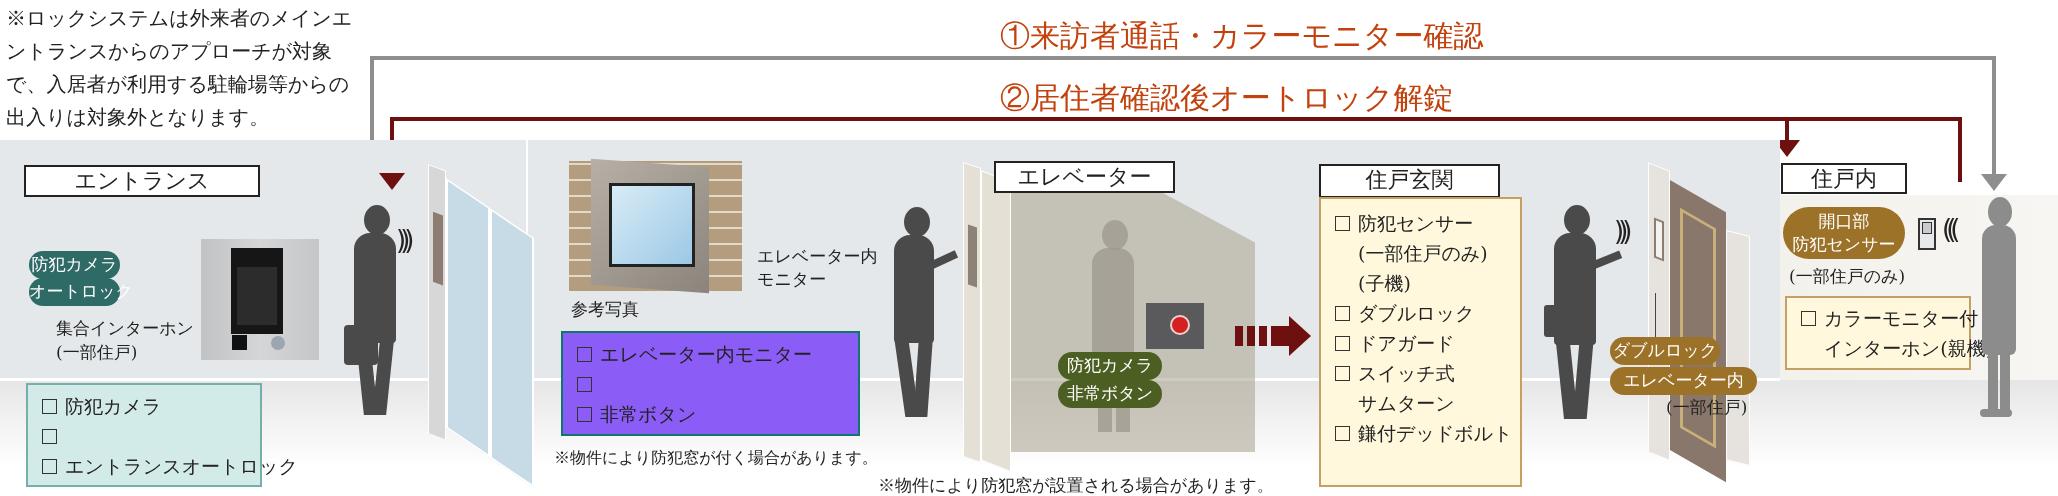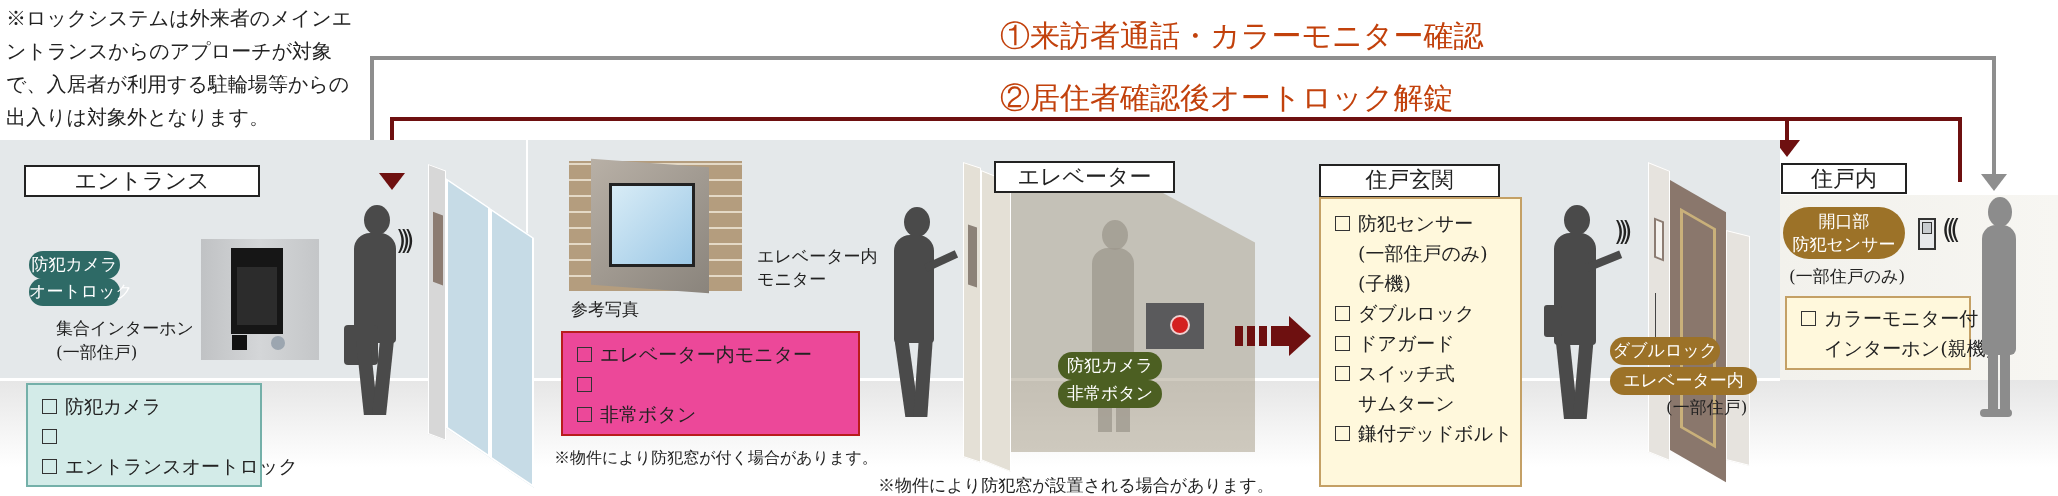--- a/index.html
+++ b/index.html
@@ -26,21 +26,21 @@
 
   .label-box { background: #fff; border: 2px solid #222; font-size: 22px; text-align: center; line-height: 28px; color: #222; }
 
   .pill { border-radius: 16px; color: #fff; font-size: 17px; text-align: center; line-height: 26px; height: 28px; white-space: nowrap; }
   .pill.teal { background: #2e6a66; }
   .pill.olive { background: #4c5f22; }
   .pill.brown { background: #9c7228; }
 
   .feat-box { padding: 6px 14px; font-size: 19px; line-height: 30px; color: #222; }
   .feat-box.teal { background: #d3ebe8; border: 2px solid #74b0a9; }
-  .feat-box.green { background: #ec4899; border: 2px solid #b91c1c; }
+  .feat-box.green { background: #8b5cf6; border: 2px solid #0f766e; }
   .feat-box.cream { background: #fff8dc; border: 2px solid #c4a065; }
   .feat-item { white-space: nowrap; }
   .feat-item .cb { display: inline-block; width: 15px; height: 15px; border: 1.5px solid #333; margin-right: 8px; vertical-align: -1px; }
   .feat-item.indent { padding-left: 23px; }
 
   .caption { font-size: 17px; line-height: 23px; color: #222; white-space: nowrap; }
   .note { font-size: 16px; color: #222; white-space: nowrap; }
 
   
   .person { background: #4a4a4a; }

